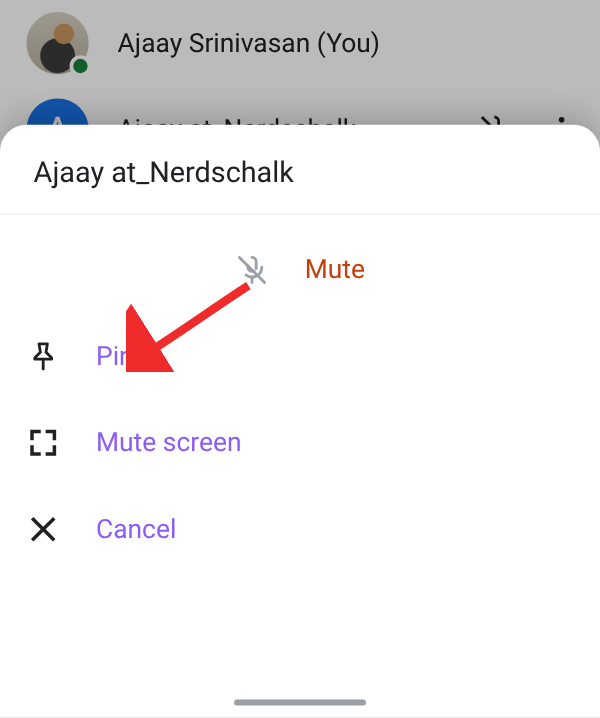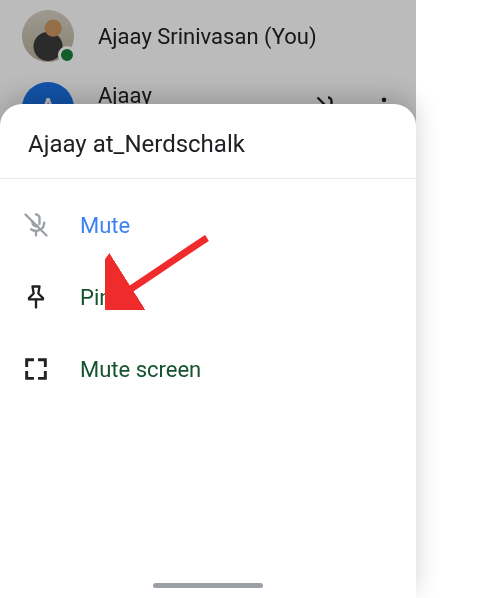--- a/index.html
+++ b/index.html
@@ -1,17 +1,17 @@
 <!DOCTYPE html>
 <html><head>
 <meta charset="utf-8">
 <style>
   * { box-sizing: border-box; margin: 0; padding: 0; }
   html, body { width: 500px; height: 598px; overflow: hidden; font-family: Roboto, "Segoe UI", Arial, sans-serif; }
-  .stage { position: relative; width: 416px; height: 598px; background: #fff; }
+  .stage { position: relative; width: 500px; height: 598px; background: #fff; }
 
   
   .bg { position: absolute; inset: 0; background: #fff; filter: brightness(0.98); }
   .scrim { position: absolute; inset: 0; background: rgba(0,0,0,0.25); }
 
   .participant { display: flex; align-items: center; height: 72px; padding: 0 18px 0 22px; gap: 24px; }
   .avatar { width: 52px; height: 52px; border-radius: 50%; position: relative; flex: 0 0 auto; }
   .avatar-img {
     width: 52px; height: 52px; border-radius: 50%;
     background:
@@ -29,23 +29,23 @@
     position: absolute; left: 0; right: 0; bottom: 0; top: 104px;
     background: #fff; border-radius: 22px 22px 0 0;
     box-shadow: 0 -8px 24px rgba(0,0,0,0.18);
     display: flex; flex-direction: column;
   }
   .sheet-header { padding: 26px 28px 20px; font-size: 24px; color:#202124; }
   .divider { height: 1px; background: #e8eaed; }
   .menu { padding: 10px 0 0; }
   .menu-item {
     display: flex; align-items: center; gap: 30px;
-    padding: 22px 22px; font-size: 22px; color:#14532d;
+    padding: 22px 22px; font-size: 22px; color:#8b5cf6;
   }
-  .menu-item.disabled { color:#3b82f6; }
+  .menu-item.disabled { color:#c2410c;justify-content:center; }
   .menu-item.disabled .mi-icon { color:#9aa0a6; }
   .mi-icon { width: 28px; height: 28px; display:flex; align-items:center; justify-content:center; color:#202124; }
   .mi-icon svg { width: 28px; height: 28px; display:block; }
 
   .handle { position:absolute; bottom:10px; left:50%; transform:translateX(-50%); width:110px; height:5px; border-radius:3px; background:#9aa0a6; }
 
   
   .arrow { position:absolute; pointer-events:none; }
 </style>
 </head>
@@ -122,20 +122,29 @@
           <svg viewBox="0 0 24 24" fill="none" stroke="currentColor" stroke-width="2.5" stroke-linecap="square">
               <path d="M4 9V4h5"></path>
               <path d="M20 9V4h-5"></path>
               <path d="M4 15v5h5"></path>
               <path d="M20 15v5h-5"></path>
             </svg>
         </span>
         <span>Mute screen</span>
       </div>
 
+      <div class="menu-item">
+        <span class="mi-icon">
+          <svg viewBox="0 0 24 24" fill="none" stroke="currentColor" stroke-width="2.5" stroke-linecap="square">
+              <path d="M5 5l14 14"></path>
+              <path d="M19 5L5 19"></path>
+            </svg>
+        </span>
+        <span>Cancel</span>
+      </div>
 
     </div>
     <div class="handle"></div>
   </div>
 
   <svg class="arrow" style="left:105px; top:232px;" width="110" height="78" viewBox="0 0 110 78">
     <defs>
       <marker id="ah" markerWidth="14" markerHeight="12" refX="2" refY="6" orient="auto">
         <path d="M0 0 L14 6 L0 12 Z" fill="#ef2b2b"></path>
       </marker>

